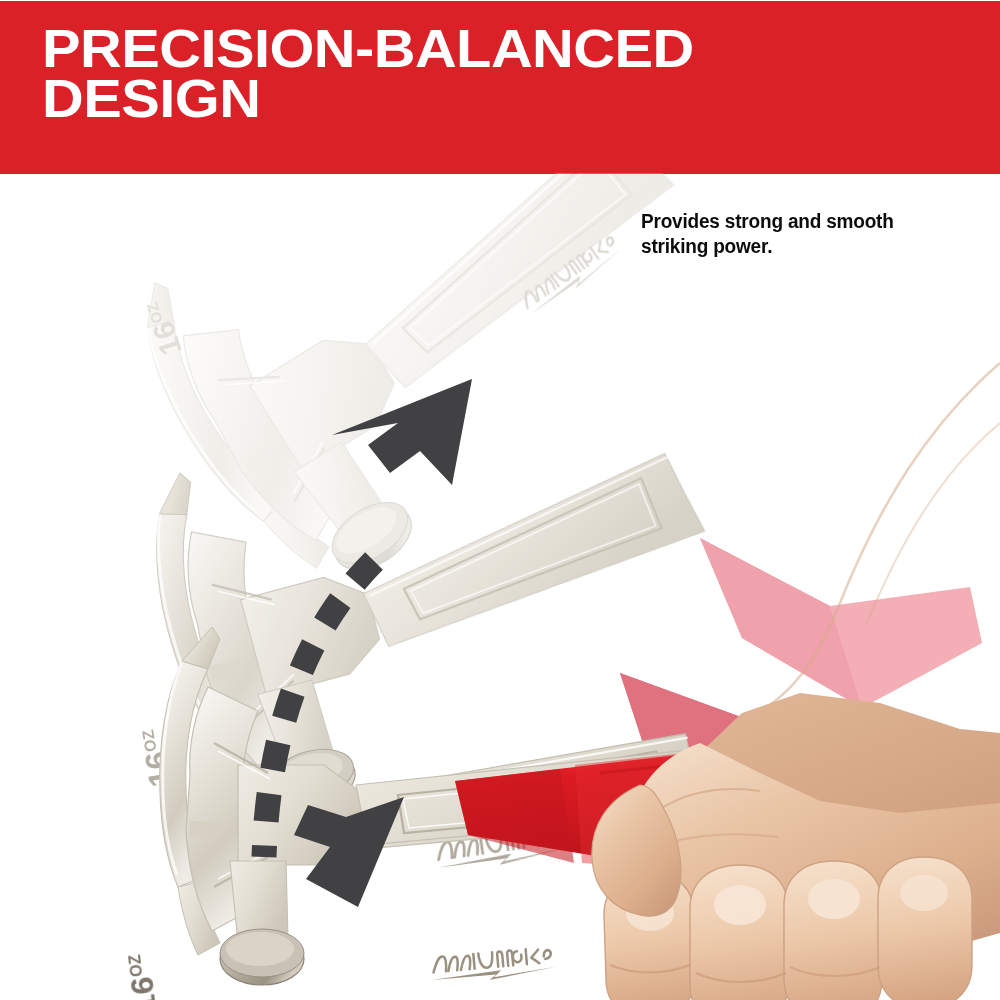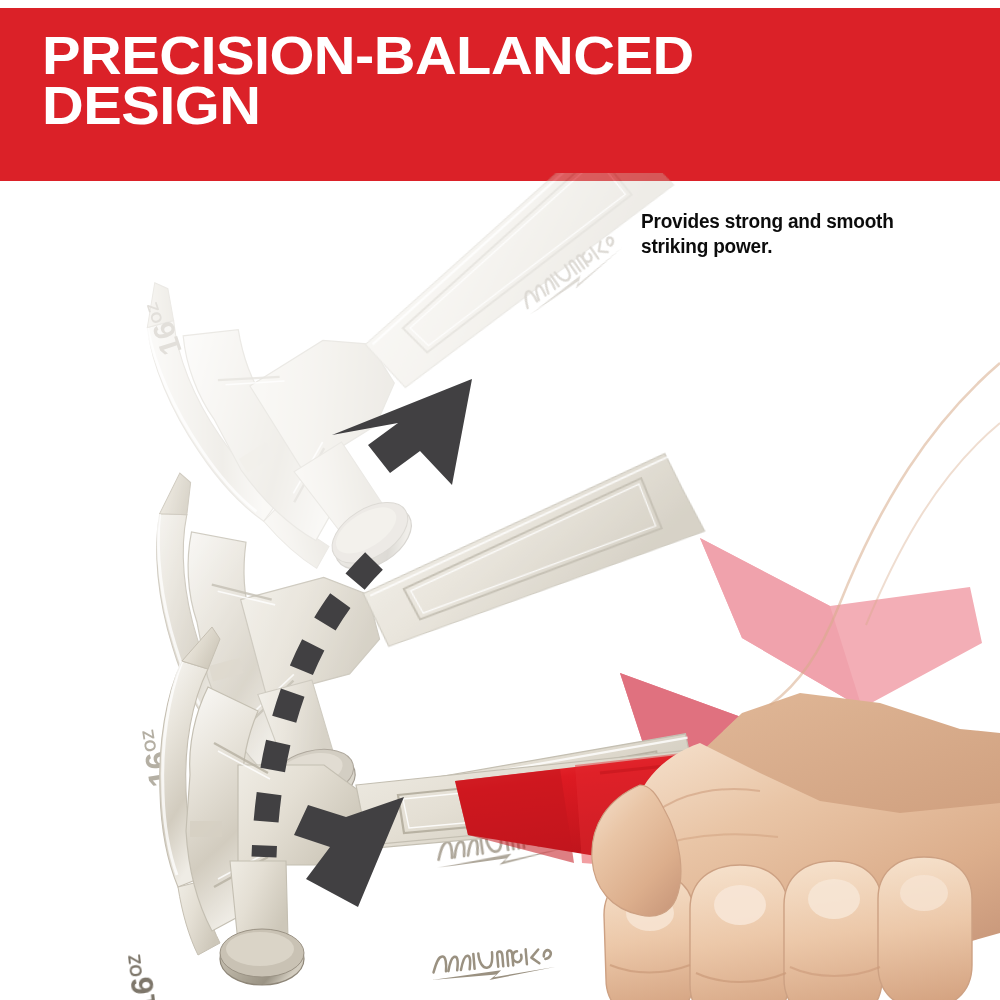--- a/index.html
+++ b/index.html
@@ -1,21 +1,21 @@
 <!DOCTYPE html>
 <html><head>
 <meta charset="utf-8">
 <style>
   html,body{margin:0;padding:0;background:#fff;}
   body{width:1000px;height:1000px;overflow:hidden;font-family:"Liberation Sans",sans-serif;}
   #stage{position:relative;width:1000px;height:1000px;background:#ffffff;overflow:hidden;}
 
   
   #banner{
-    position:absolute;left:0;top:8px;width:1000px;height:173px;
+    position:absolute;left:0;top:1px;width:1000px;height:173px;
     background:#db2128;
   }
   #banner-title{
     position:absolute;left:42px;top:22px;width:930px;
     color:#ffffff;
     font-family:"Liberation Sans",sans-serif;
     font-weight:700;
     font-size:54px;
     line-height:50px;
     letter-spacing:-0.5px;

